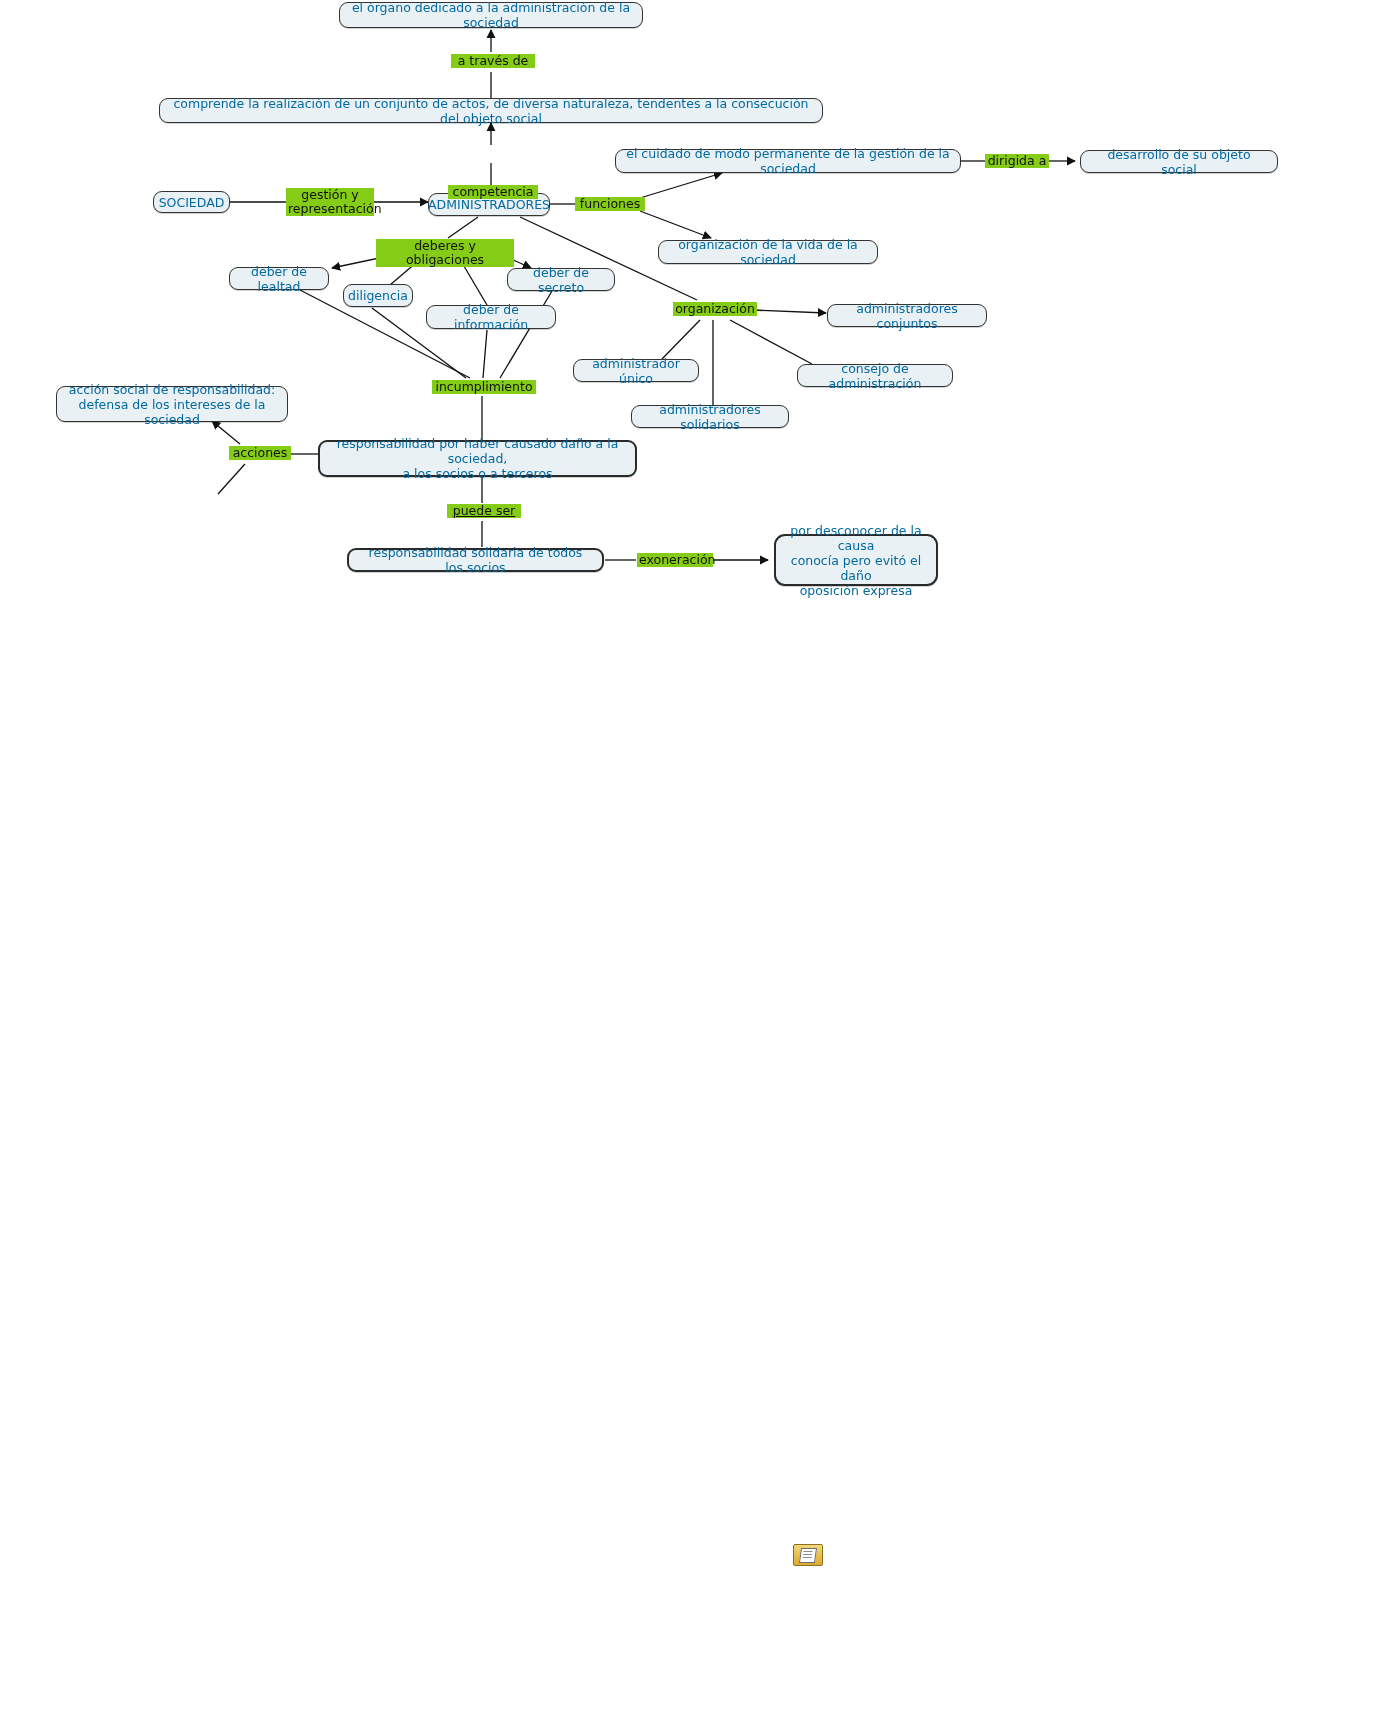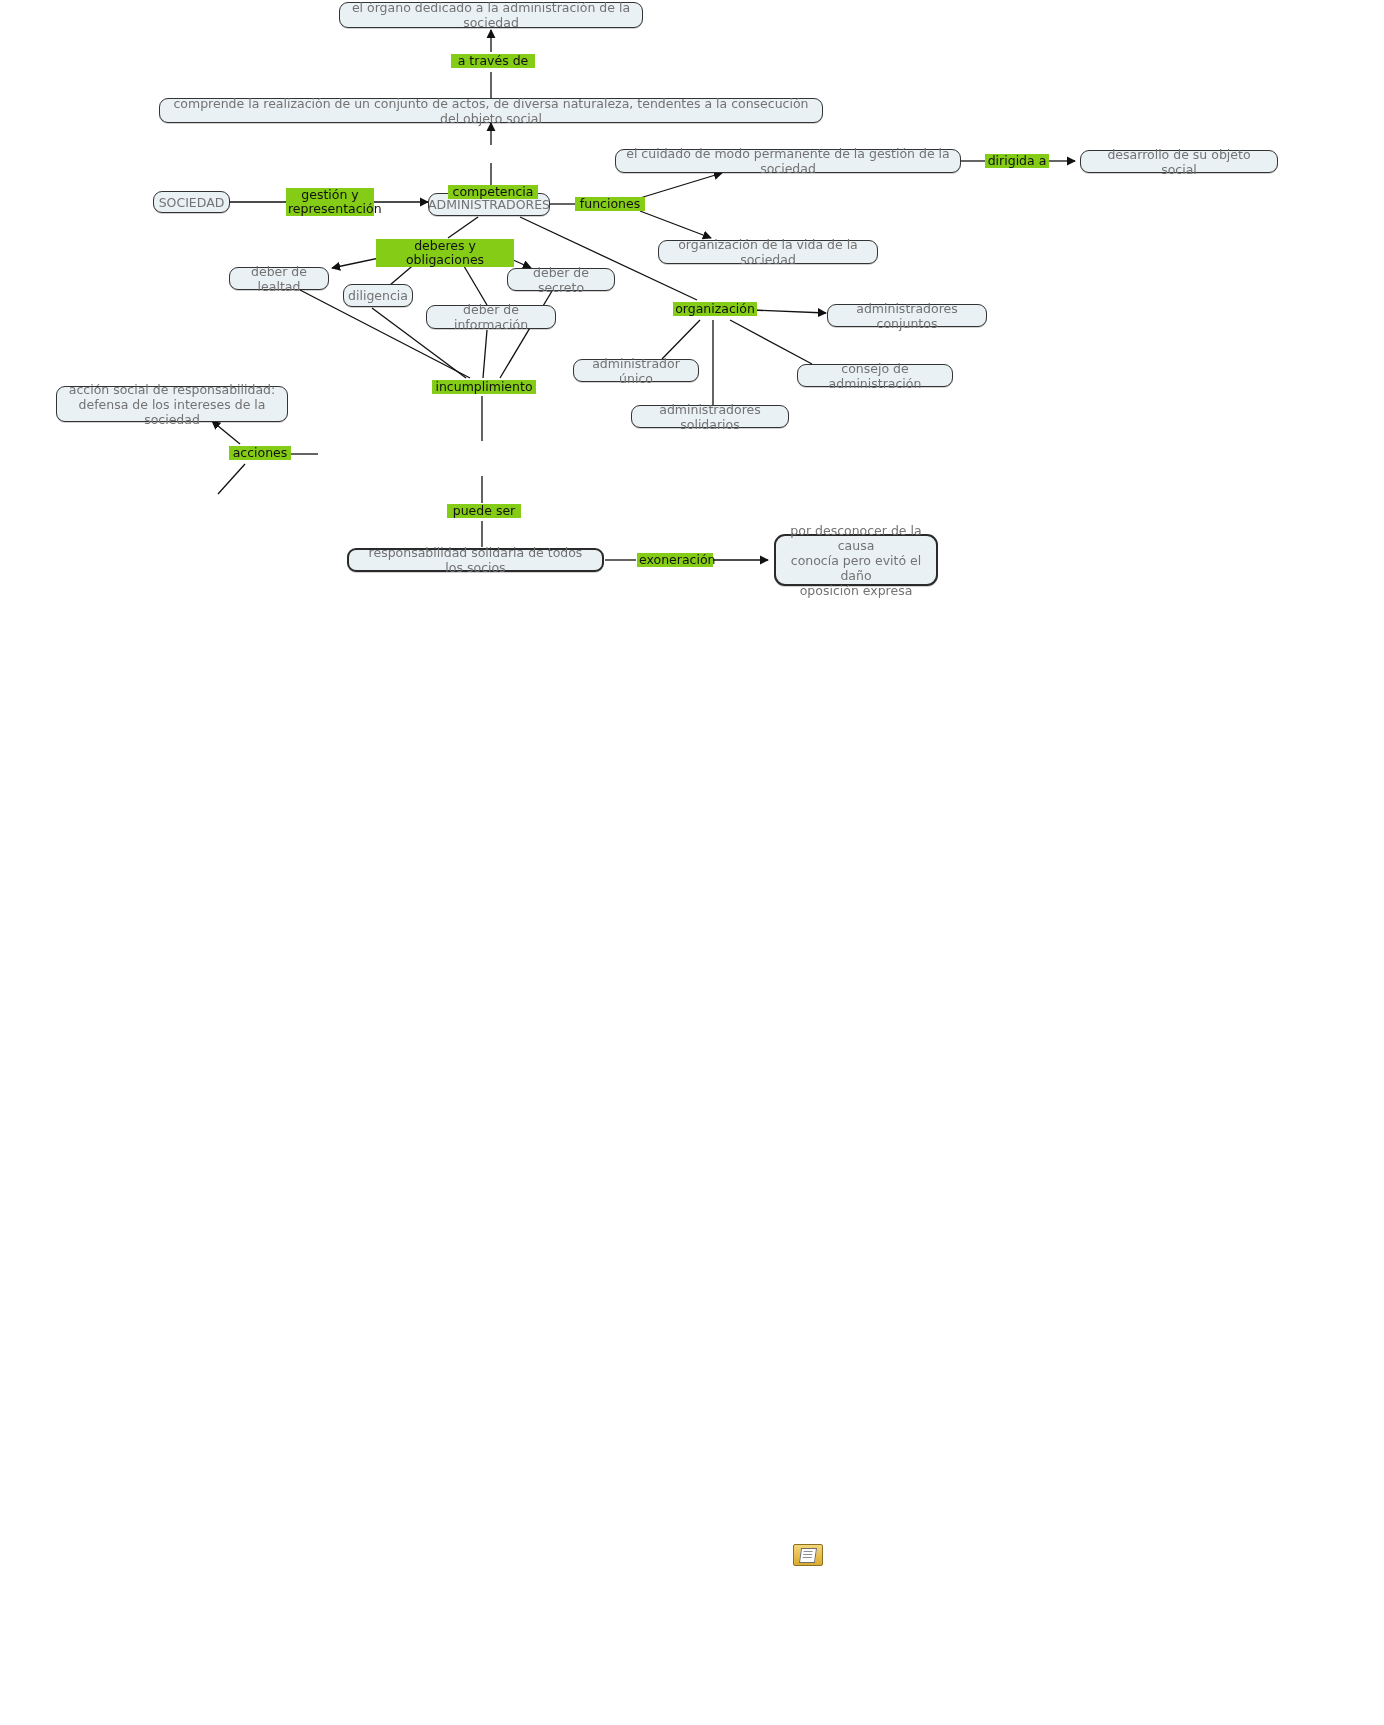--- a/index.html
+++ b/index.html
@@ -28,21 +28,21 @@
     pointer-events: none;
   }
   .node {
     position: absolute;
     box-sizing: border-box;
     background: #eaf1f4;
     border: 1px solid #333333;
     border-radius: 9px;
     font-size: 12.5px;
     line-height: 15px;
-    color: #737373;
+    color: #0369a1;
     text-align: center;
     display: flex;
     align-items: center;
     justify-content: center;
     padding: 3px 9px;
     white-space: pre-line;
     box-shadow: 0 1px 0 rgba(0,0,0,0.18);
   }
   .node.thick {
     border-width: 2px;
@@ -190,20 +190,22 @@
   <div class="node" style="left:797px; top:364px; width:156px; height:23px;">consejo de administración</div>
 
   <div class="node" style="left:573px; top:359px; width:126px; height:23px;">administrador único</div>
 
   <div class="node" style="left:631px; top:405px; width:158px; height:23px;">administradores solidarios</div>
 
   <div class="node" style="left:56px; top:386px; width:232px; height:36px;">acción social de responsabilidad:
 defensa de los intereses de la sociedad</div>
 
 
+  <div class="node thick" style="left:318px; top:440px; width:319px; height:37px;">responsabilidad por haber causado daño a la sociedad,
+a los socios o a terceros</div>
 
   <div class="node thick" style="left:347px; top:548px; width:257px; height:24px;">responsabilidad solidaria de todos los socios</div>
 
   <div class="node thick" style="left:774px; top:534px; width:164px; height:52px;border-radius:11px;">por desconocer de la causa
 conocía pero evitó el daño
 oposición expresa</div>
 
   <div class="linklabel" style="left:451px; top:54px; width:80px;">a través de</div>
 
   <div class="linklabel" style="left:448px; top:148px; width:86px;margin-top:37px;">competencia</div>
@@ -216,21 +218,21 @@
   <div class="linklabel" style="left:985px; top:154px; width:60px;">dirigida a</div>
 
   <div class="linklabel" style="left:376px; top:239px; width:134px;">deberes y obligaciones</div>
 
   <div class="linklabel" style="left:673px; top:302px; width:80px;">organización</div>
 
   <div class="linklabel" style="left:432px; top:380px; width:100px;">incumplimiento</div>
 
   <div class="linklabel" style="left:229px; top:446px; width:58px;">acciones</div>
 
-  <div class="linklabel" style="left:447px; top:504px; width:70px;">puede ser</div>
+  <div class="linklabel" style="left:447px; top:504px; width:70px;text-decoration:underline;">puede ser</div>
 
   <div class="linklabel" style="left:637px; top:553px; width:72px;">exoneración</div>
 
   <div id="footer-icon">
     <div class="sheet"></div>
   </div>
 
 </div>
 
 </body></html>

